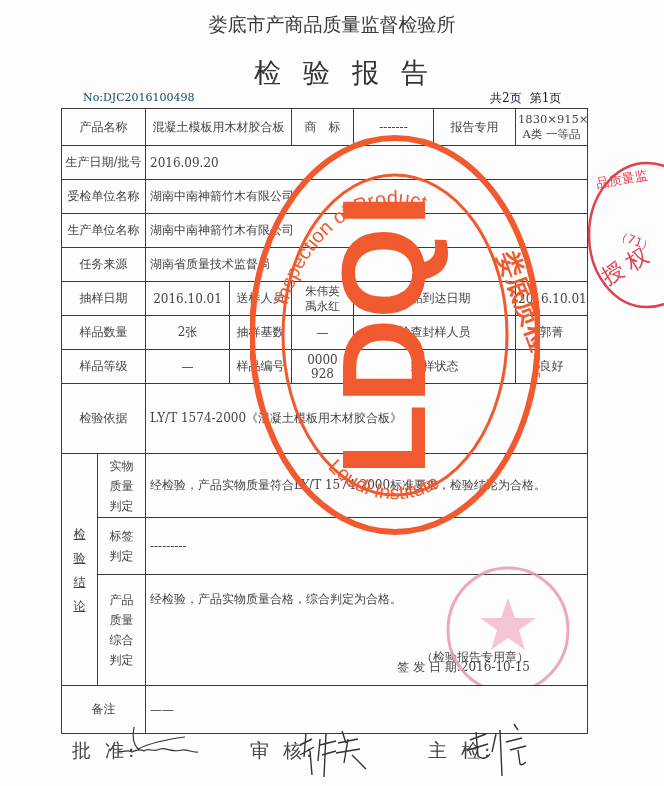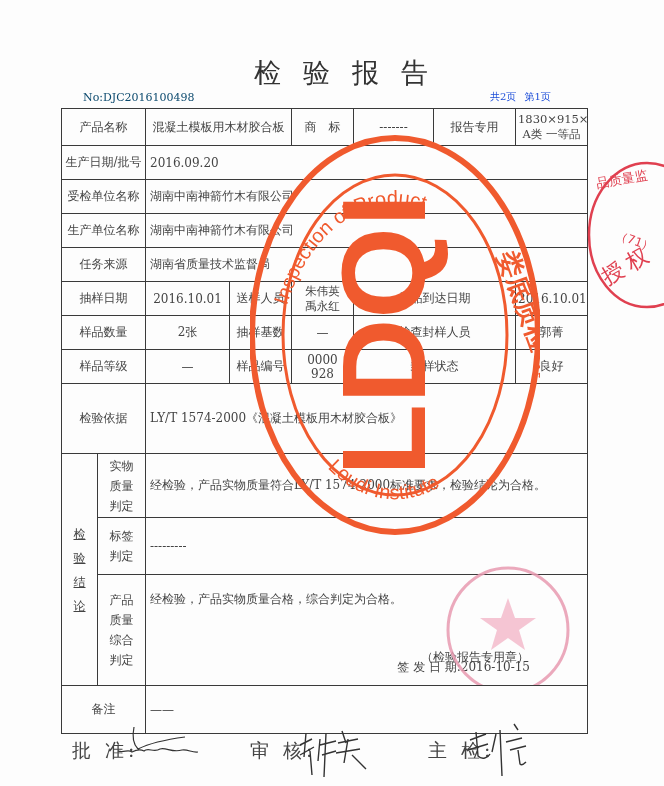--- a/index.html
+++ b/index.html
@@ -2,21 +2,21 @@
 <html><head>
 <meta charset="utf-8">
 <style>
   html,body{margin:0;padding:0;}
   body{width:664px;height:786px;background:#f1f6f8;position:relative;overflow:hidden;
        font-family:"DejaVu Serif","Liberation Serif",serif;color:#333;}
   .page{position:absolute;left:0;top:0;width:664px;height:786px;background:#fdfdfd;}
   .org{position:absolute;left:0;width:664px;top:12px;text-align:center;font-size:19px;color:#3a3a3a;letter-spacing:0px;}
   .title{position:absolute;left:0;width:664px;top:55px;text-align:center;font-size:27px;color:#333;letter-spacing:22px;padding-left:20px;}
   .repno{position:absolute;left:83px;top:91px;font-size:11px;color:#0c4a6e;}
-  .pages{position:absolute;left:490px;top:90px;font-size:10px;color:#1d4ed8;}
+  .pages{position:absolute;left:490px;top:90px;font-size:12px;color:#0f172a;}
   .pages span{margin-right:8px;}
 
   table.main{position:absolute;left:61px;top:108px;width:526px;border-collapse:collapse;table-layout:fixed;font-size:12px;}
   table.main td{border:1.3px solid #3a3a3a;padding:0 2px;color:#444;vertical-align:middle;overflow:hidden;}
   .c{text-align:center;}
   .l{text-align:left;padding-left:4px !important;}
   .vert{line-height:20px;text-align:center;}
   .vertnarrow{line-height:24px;text-align:center;text-decoration:underline;}
   .sm{font-size:11.5px;line-height:15px;}
 
@@ -25,20 +25,21 @@
   .scrawl{position:absolute;}
 
   
   .stamp{position:absolute;pointer-events:none;}
 </style>
 </head>
 <body>
 
 <div class="page">
 
+  <div class="org">娄底市产商品质量监督检验所</div>
   <div class="title">检验报告</div>
   <div class="repno">No:DJC2016100498</div>
   <div class="pages">
     <span>共2页</span><span>第1页</span>
   </div>
 
   <table class="main">
     <colgroup>
       <col style="width:36px">
         <col style="width:48px">

